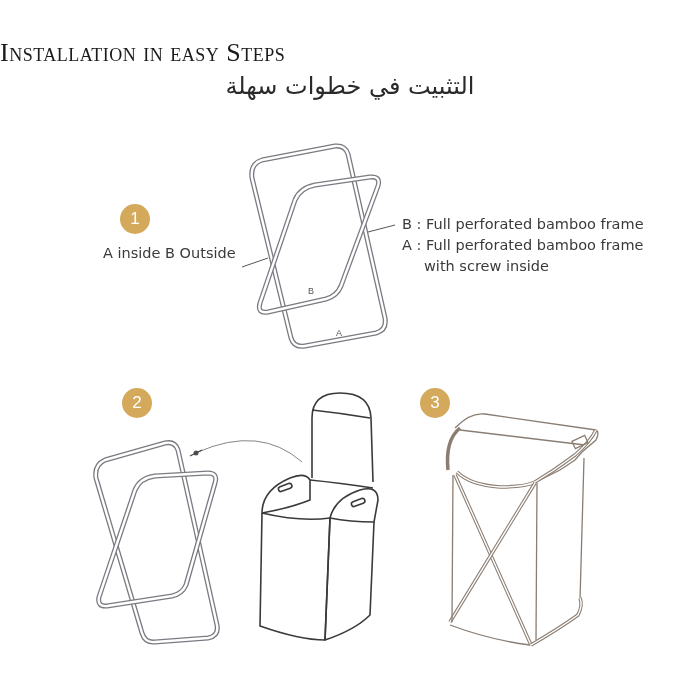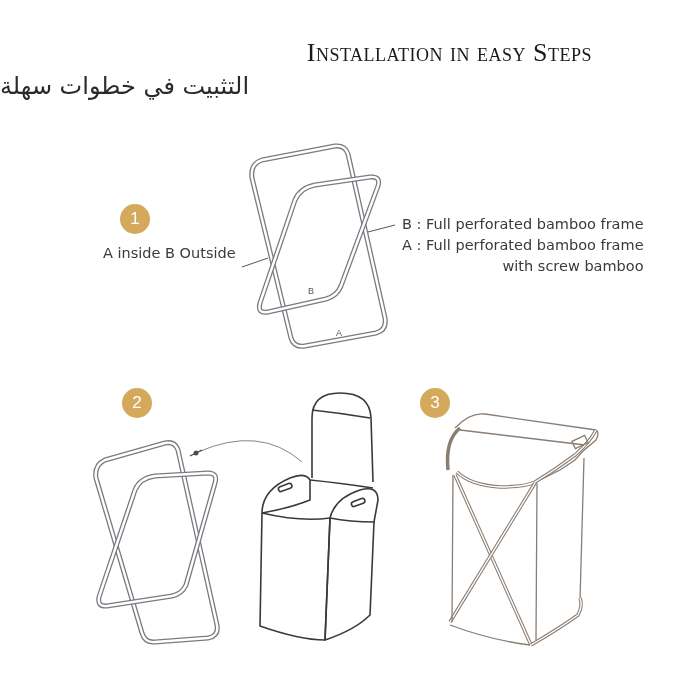--- a/index.html
+++ b/index.html
@@ -1,22 +1,22 @@
 <!DOCTYPE html>
 <html><head>
 <meta charset="utf-8">
 <style>
   html,body{margin:0;padding:0;background:#ffffff;}
   body{width:700px;height:700px;position:relative;overflow:hidden;font-family:"Liberation Sans",sans-serif;}
-  .title{position:absolute;left:0;width:576px;top:38px;text-align:right;font-family:"Liberation Serif",serif;font-size:26px;color:#1a1a1a;letter-spacing:0.5px;font-variant:small-caps;padding-left:16px;}
-  .subtitle{position:absolute;left:0;width:700px;top:72px;text-align:left;font-family:"DejaVu Sans",sans-serif;font-size:24px;color:#2a2a2a;direction:rtl;}
+  .title{position:absolute;left:0;width:576px;top:38px;text-align:left;font-family:"Liberation Serif",serif;font-size:26px;color:#1a1a1a;letter-spacing:0.5px;font-variant:small-caps;}
+  .subtitle{position:absolute;left:0;width:700px;top:72px;text-align:center;font-family:"DejaVu Sans",sans-serif;font-size:24px;color:#2a2a2a;direction:rtl;}
   .badge{position:absolute;width:30px;height:30px;border-radius:50%;background:#d4a95c;color:#fff;font-size:17px;line-height:30px;text-align:center;font-family:"Liberation Sans",sans-serif;}
   .label{position:absolute;font-size:14.5px;color:#3a3a3a;font-family:"DejaVu Sans",sans-serif;margin-left:36px;}
   .legend{position:absolute;left:402px;top:214px;font-size:14.5px;color:#3a3a3a;font-family:"DejaVu Sans",sans-serif;line-height:21px;}
-  .legend .row{white-space:nowrap;text-align:right;}
+  .legend .row{white-space:nowrap;}
   .legend .indent{padding-left:22px;}
   svg{position:absolute;overflow:visible;}
   .fr{fill:none;stroke:#7a7a82;stroke-width:5;stroke-linejoin:round;}
   .fri{fill:none;stroke:#fff;stroke-width:2.4;stroke-linejoin:round;}
   .ln{fill:none;stroke:#3a3a3a;stroke-width:1.6;stroke-linejoin:round;}
   .br{fill:none;stroke:#8a7d72;stroke-width:3.5;stroke-linejoin:round;}
   .bri{fill:none;stroke:#fff;stroke-width:1.4;stroke-linejoin:round;}
   .thin{fill:none;stroke:#8a7d72;stroke-width:1.3;}
 </style>
 </head>
@@ -37,21 +37,21 @@
   <path class="fri" d="M295,200 Q300,188 315,185 L370,177 Q381,176 378,186 L341,286 Q337,296 326,299 L268,312 Q257,314 260,303 Z"></path>
   <line x1="242" y1="267" x2="268" y2="258" stroke="#555" stroke-width="1"></line>
   <line x1="368" y1="232" x2="395" y2="225" stroke="#555" stroke-width="1"></line>
   <text x="308" y="294" font-size="9" fill="#555" font-family="Liberation Sans, sans-serif">B</text>
   <text x="336" y="336" font-size="9" fill="#555" font-family="Liberation Sans, sans-serif">A</text>
 </svg>
 
 <div class="legend">
   <div class="row">B : Full perforated bamboo frame</div>
   <div class="row">A : Full perforated bamboo frame</div>
-  <div class="row indent">with screw bamboo</div>
+  <div class="row indent">with screw inside</div>
 </div>
 
 <div class="badge" style="left:122px;top:388px;">2</div>
 
 <svg style="left:0;top:0;" width="700" height="700">
 
   <path class="fr" d="M105,460 L165,443 Q175,441 178,450 L217,625 Q219,636 208,638 L155,642 Q145,643 142,633 L96,478 Q94,465 105,460 Z"></path>
   <path class="fri" d="M105,460 L165,443 Q175,441 178,450 L217,625 Q219,636 208,638 L155,642 Q145,643 142,633 L96,478 Q94,465 105,460 Z"></path>
   <path class="fr" d="M135,490 Q140,478 155,476 L208,473 Q218,473 215,483 L186,585 Q182,594 172,596 L107,606 Q97,607 99,597 Z"></path>
   <path class="fri" d="M135,490 Q140,478 155,476 L208,473 Q218,473 215,483 L186,585 Q182,594 172,596 L107,606 Q97,607 99,597 Z"></path>

